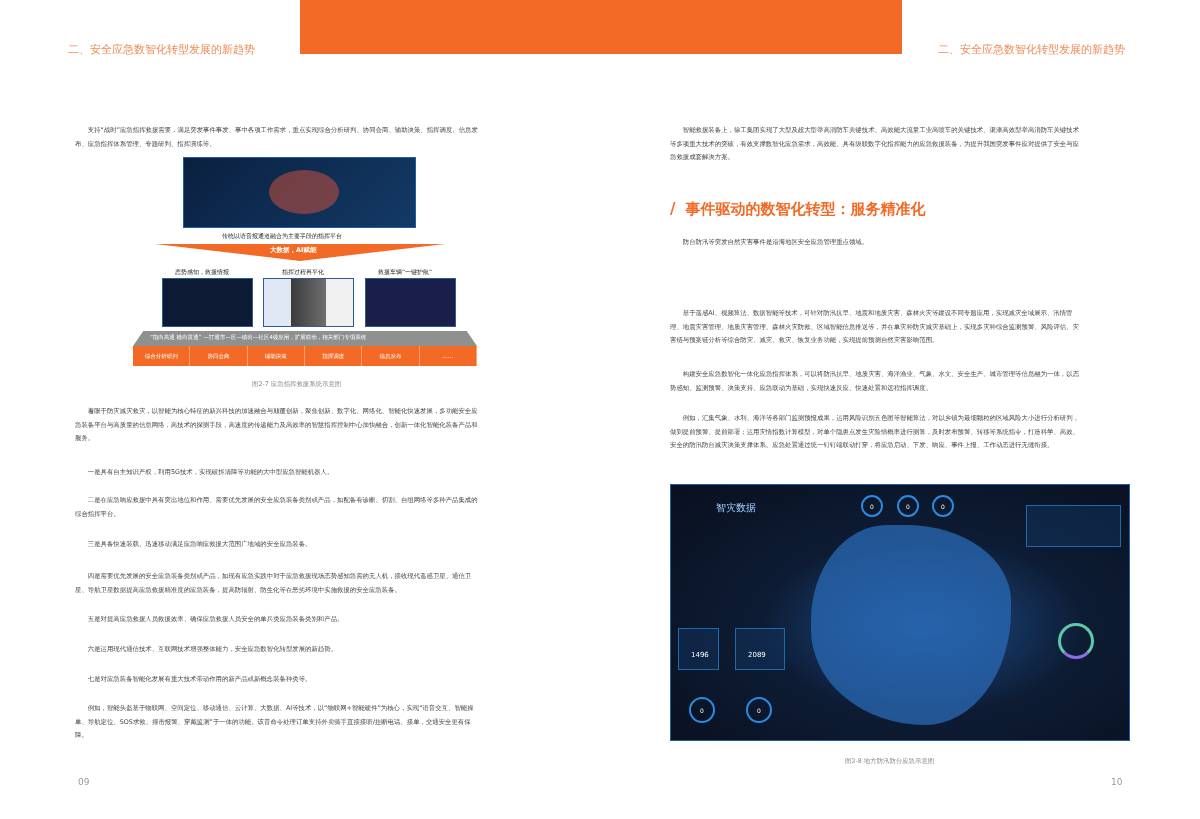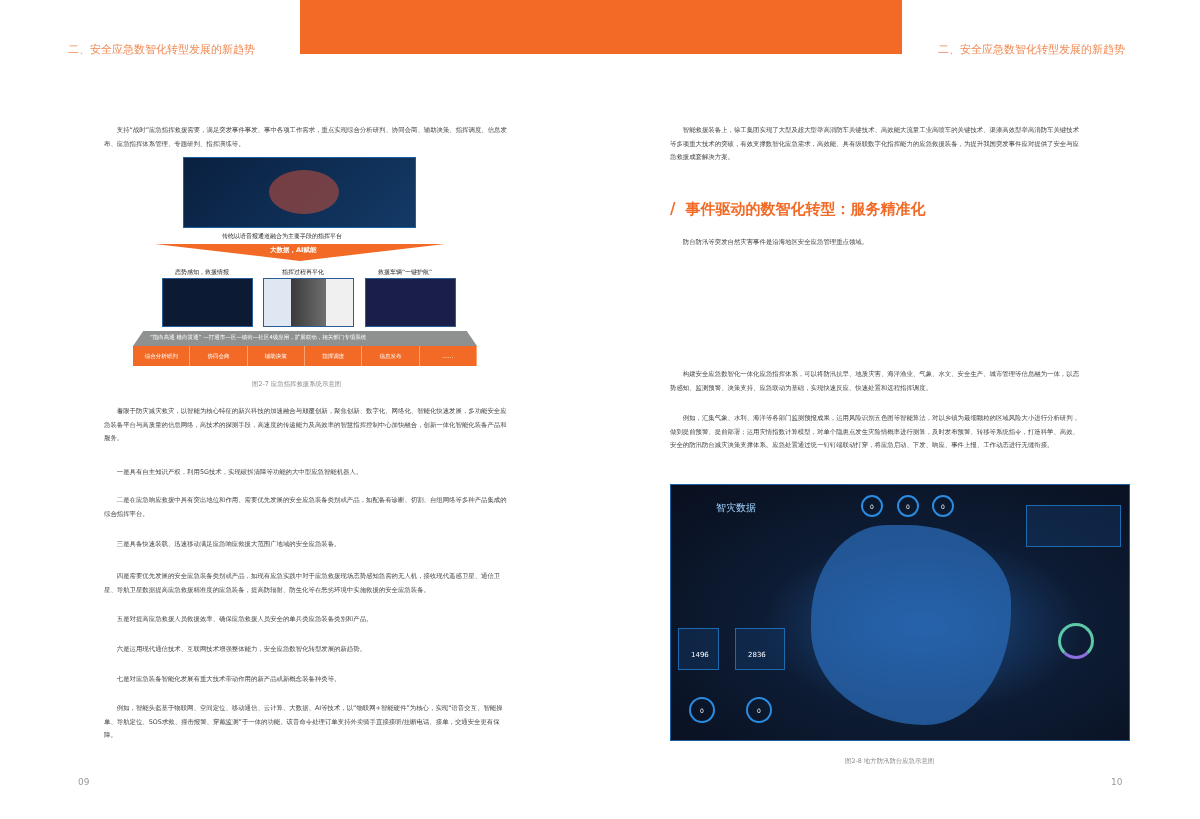--- a/index.html
+++ b/index.html
@@ -6,21 +6,21 @@
 body{width:1200px;height:819px;background:#fff;font-family:"DejaVu Sans",sans-serif;position:relative;overflow:hidden;color:#333}
 .page{position:absolute;top:0;height:819px;width:600px}
 .left{left:0}.right{left:600px}
 .topbar{position:absolute;top:0;height:54px;background:#f26a25}
 .left .topbar{left:300px;width:300px}
 .right .topbar{left:0;width:302px}
 .header{position:absolute;top:42px;font-size:11px;color:#f08a55;white-space:nowrap}
 .left .header{left:68px}
 .right .header{left:338px}
 .para{position:absolute;font-size:6.4px;line-height:13.5px;color:#444;text-indent:2em}
-.left .para{left:104px;width:408px}
+.left .para{left:75px;width:408px}
 .right .para{left:70px;width:410px}
 .pagenum{position:absolute;top:777px;font-size:9px;color:#999}
 .caption{position:absolute;font-size:6.4px;color:#888;white-space:nowrap}
 .dash{position:absolute;background:#0c1a33;border:1px solid #1d5fa0}
 .section-title{position:absolute;left:70px;top:200px;font-size:15px;font-weight:bold;color:#f26a25;white-space:nowrap}
 .section-title .slash{display:inline-block;margin-right:10px;font-weight:bold}
 .fig-top{left:183px;top:157px;width:233px;height:71px;background:linear-gradient(135deg,#0a2040,#133a66)}
 .hot{position:absolute;left:85px;top:12px;width:70px;height:44px;border-radius:50%;background:rgba(200,80,60,0.55)}
 .label-white{position:absolute;font-size:6px;color:#222;white-space:nowrap}
 .arrow-band{position:absolute;left:155px;top:244px;width:290px;height:17px;background:#f26a25;clip-path:polygon(0 0,100% 0,50% 100%)}
@@ -88,35 +88,36 @@
 
 <div class="page right">
   <div class="topbar"></div>
   <div class="header">二、安全应急数智化转型发展的新趋势</div>
 
   <p class="para" style="top:124px">智能救援装备上，徐工集团实现了大型及超大型举高消防车关键技术、高效能大流量工业高喷车的关键技术、渠漆高效型举高消防车关键技术等多项重大技术的突破，有效支撑数智化应急需求，高效能、具有级联数字化指挥能力的应急救援装备，为提升我国突发事件应对提供了安全与应急救援成套解决方案。</p>
 
   <div class="section-title"><span class="slash">/</span><span>事件驱动的数智化转型：服务精准化</span></div>
 
   <p class="para" style="top:236px">防台防汛等突发自然灾害事件是沿海地区安全应急管理重点领域。</p>
+  <p class="para" style="top:307px">基于遥感AI、视频算法、数据智能等技术，可针对防汛抗旱、地震和地质灾害、森林火灾等建设不同专题应用，实现减灾全域展示、汛情管理、地震灾害管理、地质灾害管理、森林火灾防救、区域智能信息推送等，并在单灾种防灾减灾基础上，实现多灾种综合监测预警、风险评估、灾害链与预案链分析等综合防灾、减灾、救灾、恢复业务功能，实现提前预测自然灾害影响范围。</p>
   <p class="para" style="top:368px">构建安全应急数智化一体化应急指挥体系，可以将防汛抗旱、地质灾害、海洋渔业、气象、水文、安全生产、城市管理等信息融为一体，以态势感知、监测预警、决策支持、应急联动为基础，实现快速反应、快速处置和远程指挥调度。</p>
   <p class="para" style="top:412px">例如，汇集气象、水利、海洋等各部门监测预报成果，运用风险识别五色图等智能算法，对以乡镇为最细颗粒的区域风险大小进行分析研判，做到提前预警、提前部署；运用灾情指数计算模型，对单个隐患点发生灾险情概率进行测算，及时发布预警、转移等系统指令，打造科学、高效、安全的防汛防台减灾决策支撑体系。应急处置通过统一钉钉端联动打穿，将应急启动、下发、响应、事件上报、工作动态进行无缝衔接。</p>
 </div>
 
 <div class="dash fig-right">
   <div class="map-shape"></div>
   <div class="dash-title">智灾数据</div>
   <div class="circle" style="left:190px;top:10px">0</div>
   <div class="circle" style="left:226px;top:10px">0</div>
   <div class="circle" style="left:261px;top:10px">0</div>
   <div class="panel" style="left:7px;top:143px;width:41px;height:42px">
       <span class="stat" style="left:12px;top:22px">1496</span>
     </div>
   <div class="panel" style="left:64px;top:143px;width:50px;height:42px">
-      <span class="stat" style="left:12px;top:22px">2836</span>
+      <span class="stat" style="left:12px;top:22px">2089</span>
     </div>
   <div class="circle" style="left:18px;top:212px;width:26px;height:26px">0</div>
   <div class="circle" style="left:75px;top:212px;width:26px;height:26px">0</div>
   <div class="panel" style="left:355px;top:20px;width:95px;height:42px"></div>
   <div class="ring" style="left:387px;top:138px"></div>
 </div>
 <div class="caption" style="left:845px;top:757px">图2-8 地方防汛防台应急示意图</div>
 <div class="pagenum" style="left:1111px">10</div>
 
 </body></html>

